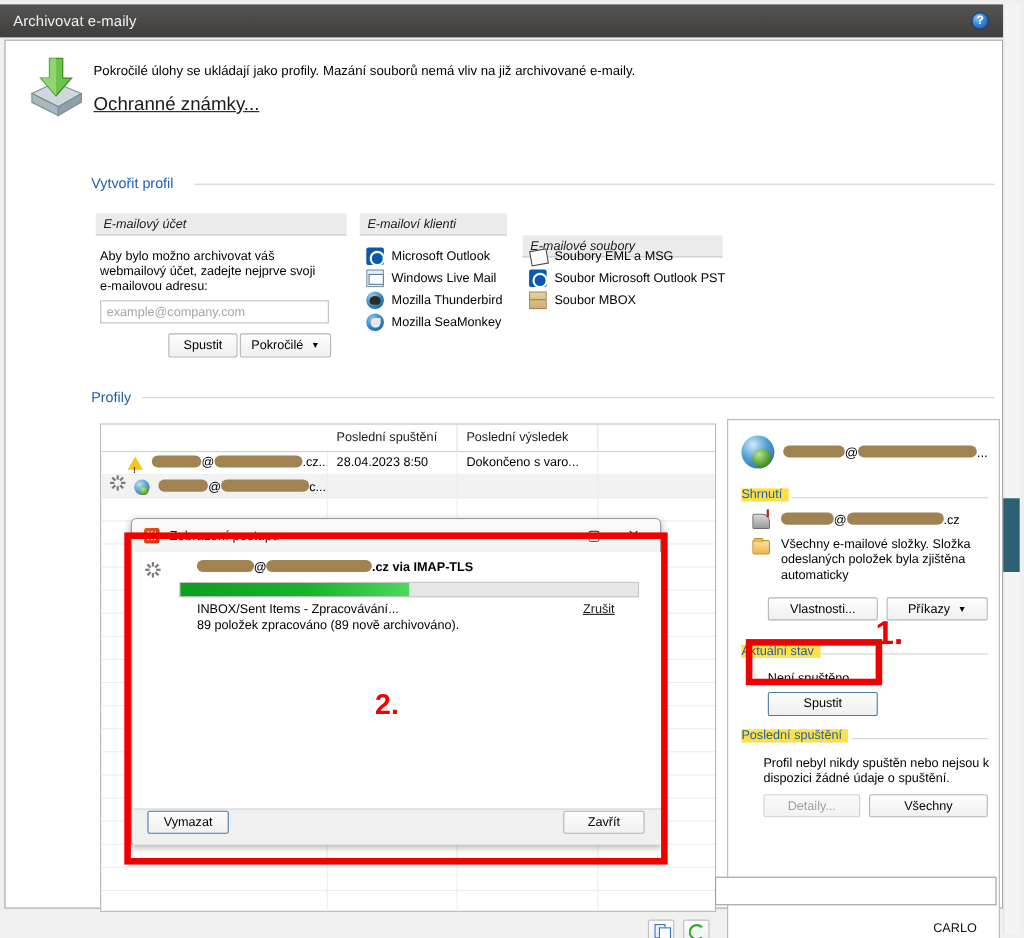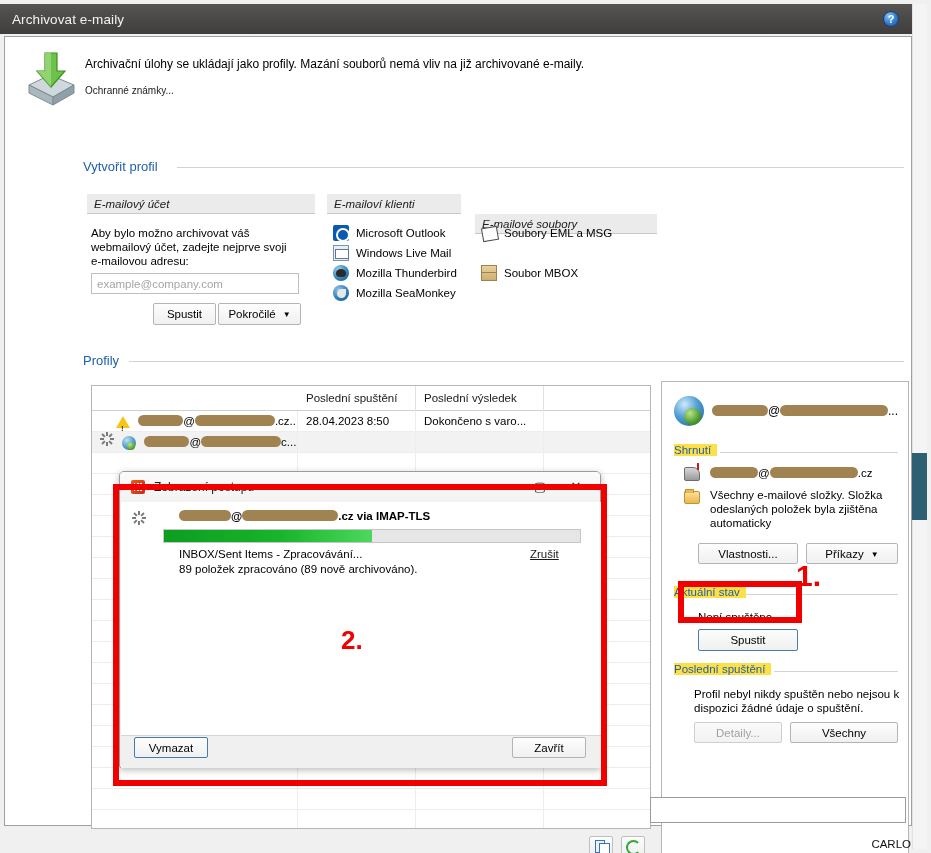--- a/index.html
+++ b/index.html
@@ -36,22 +36,22 @@
   
   .panel {
     position: absolute; left: 4px; top: 36px; width: 908px; height: 790px;
     background: #ffffff; border: 1px solid #a0a0a0;
   }
   .archive-icon { position: absolute; left: 14px; top: 12px; width: 62px; height: 58px; }
   .info-text {
     position: absolute; left: 80px; top: 20px; font-size: 12px; color: #000;
   }
   .info-link {
-    position: absolute; left: 80px; top: 48px; font-size: 10px;
-    color: #1a1a1a; cursor: pointer;
+    position: absolute; left: 80px; top: 48px; font-size: 17px;
+    color: #1a1a1a; text-decoration: underline; cursor: pointer;
   }
 
   
   .group-head {
     position: absolute; color: #1f5fa9; font-size: 13px;
     background: #fff; padding-right: 7px;
   }
   .group-rule {
     position: absolute; height: 1px; background: #d2d2d2;
   }
@@ -295,21 +295,21 @@
     background:#fff; border:1px solid #3b73b9; }
   .refresh-glyph { position:absolute; left:4px; top:3px; width:15px; height:15px;
     border:2.5px solid #2faa33; border-radius:50%; border-right-color:transparent; }
 
   
   .notch {
     position:absolute; left: 649px; top: 796px; width: 256px; height: 26px;
     background: #fff; border: 1px solid #9b9b9b;
   }
   .status-text {
-    position:absolute; right: 20px; top: 838px; font-size: 11.5px; color:#111;
+    position:absolute; right: 43px; top: 838px; font-size: 11.5px; color:#111;
   }
 
   
   .scroll-track {
     position:absolute; right: 4px; top: 4px; width: 15px; height: 845px;
     background: #f4f4f4; border-left: 1px solid #e2e2e2;
   }
   .scroll-thumb {
     position:absolute; right: 4px; top: 453px; width: 15px; height: 67px;
     background: #2e6073;
@@ -327,21 +327,21 @@
 
   <div class="panel">
 
     <svg class="archive-icon" viewBox="0 0 62 58">
       <polygon points="10,36 31,26 55,36 34,48" fill="#cfd8dc" stroke="#7c8c93" stroke-width="1"></polygon>
       <polygon points="10,36 10,44 34,56 34,48" fill="#aab7bd" stroke="#7c8c93" stroke-width="1"></polygon>
       <polygon points="34,48 34,56 55,44 55,36" fill="#8fa0a8" stroke="#7c8c93" stroke-width="1"></polygon>
       <polygon points="26,4 38,4 38,22 46,22 32,38 18,22 26,22" fill="#6cc24a" stroke="#3f8f21" stroke-width="1.2"></polygon>
       <polygon points="26,4 32,4 32,38 18,22 26,22" fill="#9ad97c" opacity=".8"></polygon>
     </svg>
-    <div class="info-text">Archivační úlohy se ukládají jako profily. Mazání souborů nemá vliv na již archivované e-maily.</div>
+    <div class="info-text">Pokročilé úlohy se ukládají jako profily. Mazání souborů nemá vliv na již archivované e-maily.</div>
     <div class="info-link">Ochranné známky...</div>
 
     <div class="group-head" style="left:78px; top:122px;">Vytvořit profil</div>
     <div class="group-rule" style="left:172px; top:130px; width:727px;"></div>
 
     <div class="col-header" style="left:82px; top:157px; width:228px;">E-mailový účet</div>
     <div class="col-header" style="left:322px; top:157px; width:134px;">E-mailoví klienti</div>
     <div class="col-header" style="left:470px; top:157px; width:182px;margin-top:20px;">E-mailové soubory</div>
 
     <div class="col-desc" style="left:86px; top:189px; width:215px;">Aby bylo možno archivovat váš</div>
@@ -367,20 +367,24 @@
       <span class="lbl">Mozilla Thunderbird</span>
     </div>
     <div class="list-item" style="left:328px; top:247px;">
       <span class="ico ico-seamonkey"></span>
       <span class="lbl">Mozilla SeaMonkey</span>
     </div>
 
     <div class="list-item" style="left:476px; top:187px;">
       <span class="ico ico-eml"></span>
       <span class="lbl">Soubory EML a MSG</span>
+    </div>
+    <div class="list-item" style="left:476px; top:207px;">
+      <span class="ico ico-outlook"></span>
+      <span class="lbl">Soubor Microsoft Outlook PST</span>
     </div>
     <div class="list-item" style="left:476px; top:227px;">
       <span class="ico ico-mbox"></span>
       <span class="lbl">Soubor MBOX</span>
     </div>
 
     <div class="group-head" style="left:78px; top:316px;">Profily</div>
     <div class="group-rule" style="left:124px; top:324px; width:775px;"></div>
 
     <div class="table-box">

